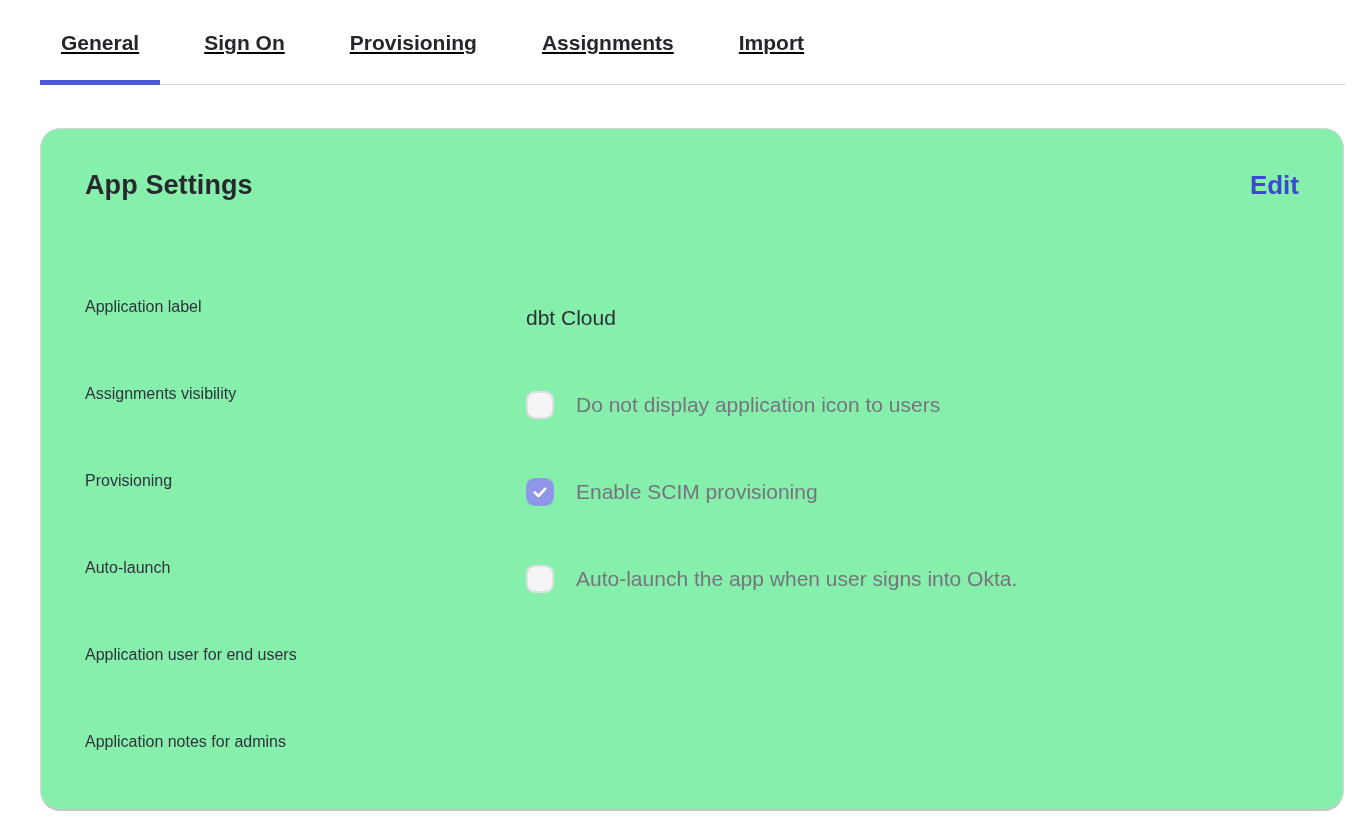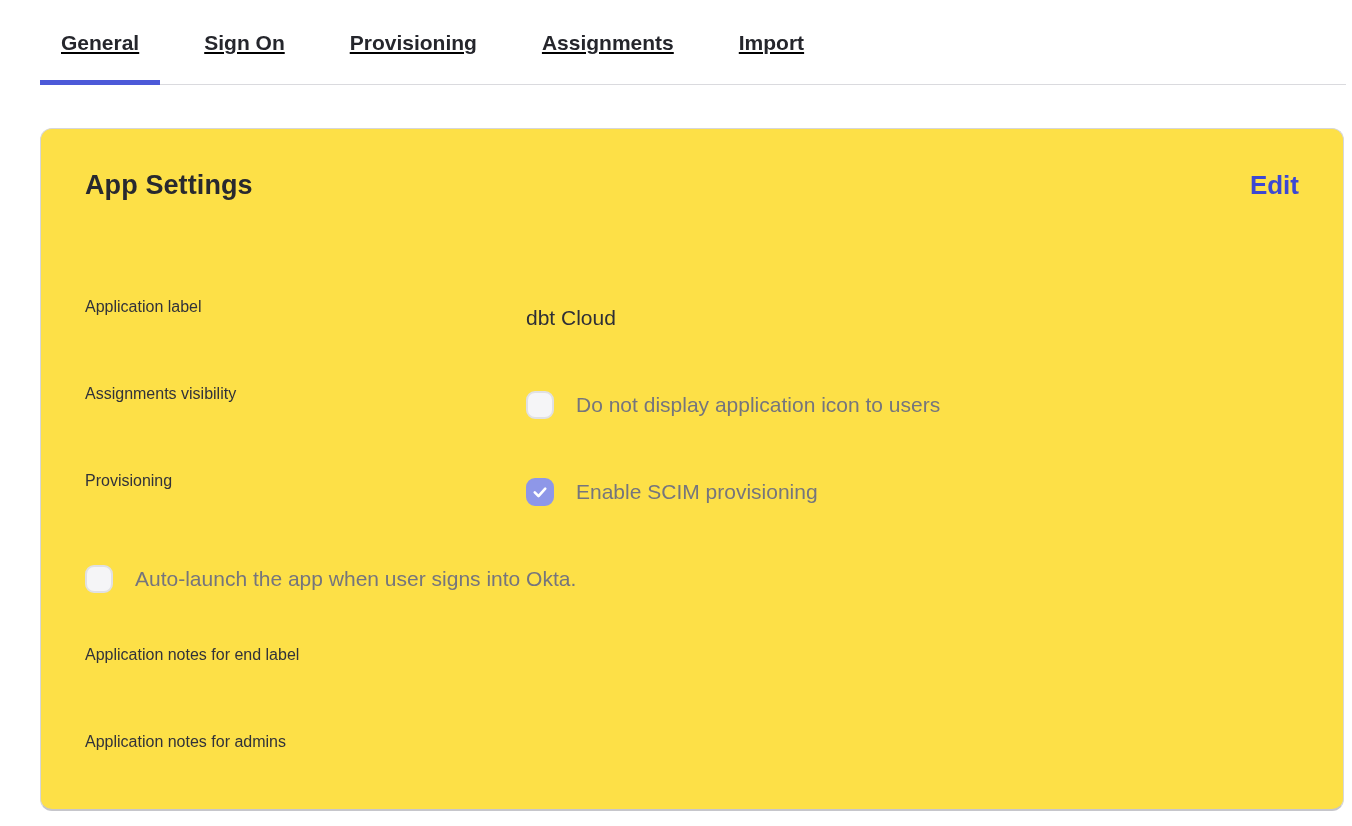--- a/index.html
+++ b/index.html
@@ -35,23 +35,23 @@
     height: 5px;
     background: #4c59d8;
   }
 
   
   .card {
     margin: 43px 8px 0 40px;
     height: 683px;
     border: 1px solid #d6d6da;
     border-bottom: 2px solid #c6c6cb;
-    border-radius: 12px;
+    border-radius: 20px;
     padding: 40px 44px 0 44px;
-    background: #fde047;
+    background: #86efac;
   }
   .card-header {
     display: flex;
     align-items: center;
     justify-content: space-between;
     height: 32px;
   }
   .card-title {
     font-size: 27px;
     font-weight: 700;
@@ -154,30 +154,31 @@
       <span class="checkbox checked">
         <svg width="18" height="18" viewBox="0 0 24 24" fill="none">
           <path d="M5 12.5 L10 17.5 L19 7.5" stroke="#ffffff" stroke-width="3.5" stroke-linecap="round" stroke-linejoin="round"></path>
         </svg>
       </span>
       <span class="value-text caption">Enable SCIM provisioning</span>
     </div>
   </div>
 
   <div class="row">
+    <div class="row-label">Auto-launch</div>
     <div class="row-value">
       <span class="checkbox unchecked">
         
       </span>
       <span class="value-text caption">Auto-launch the app when user signs into Okta.</span>
     </div>
   </div>
 
   <div class="row">
-    <div class="row-label">Application notes for end label</div>
+    <div class="row-label">Application user for end users</div>
     <div class="row-value">
 
       <span class="value-text"></span>
     </div>
   </div>
 
   <div class="row">
     <div class="row-label">Application notes for admins</div>
     <div class="row-value">
 

